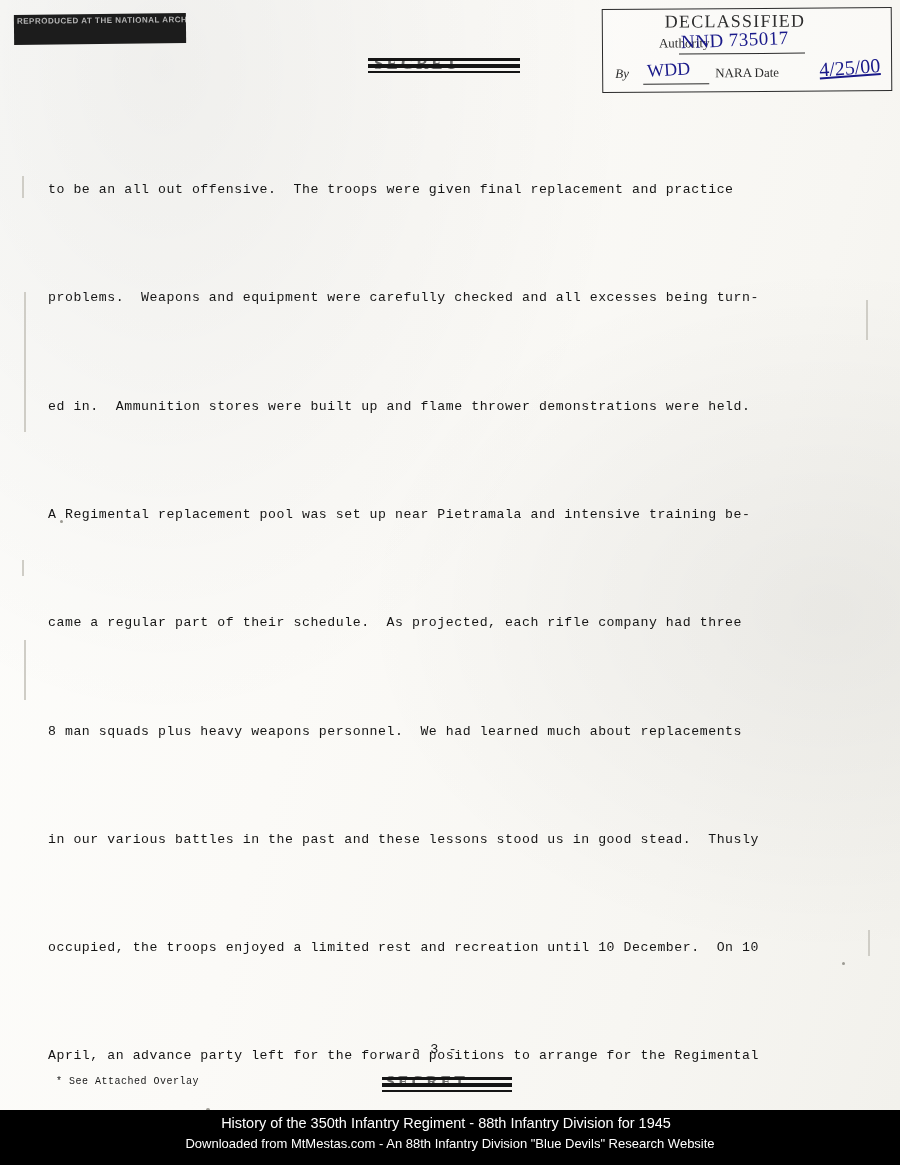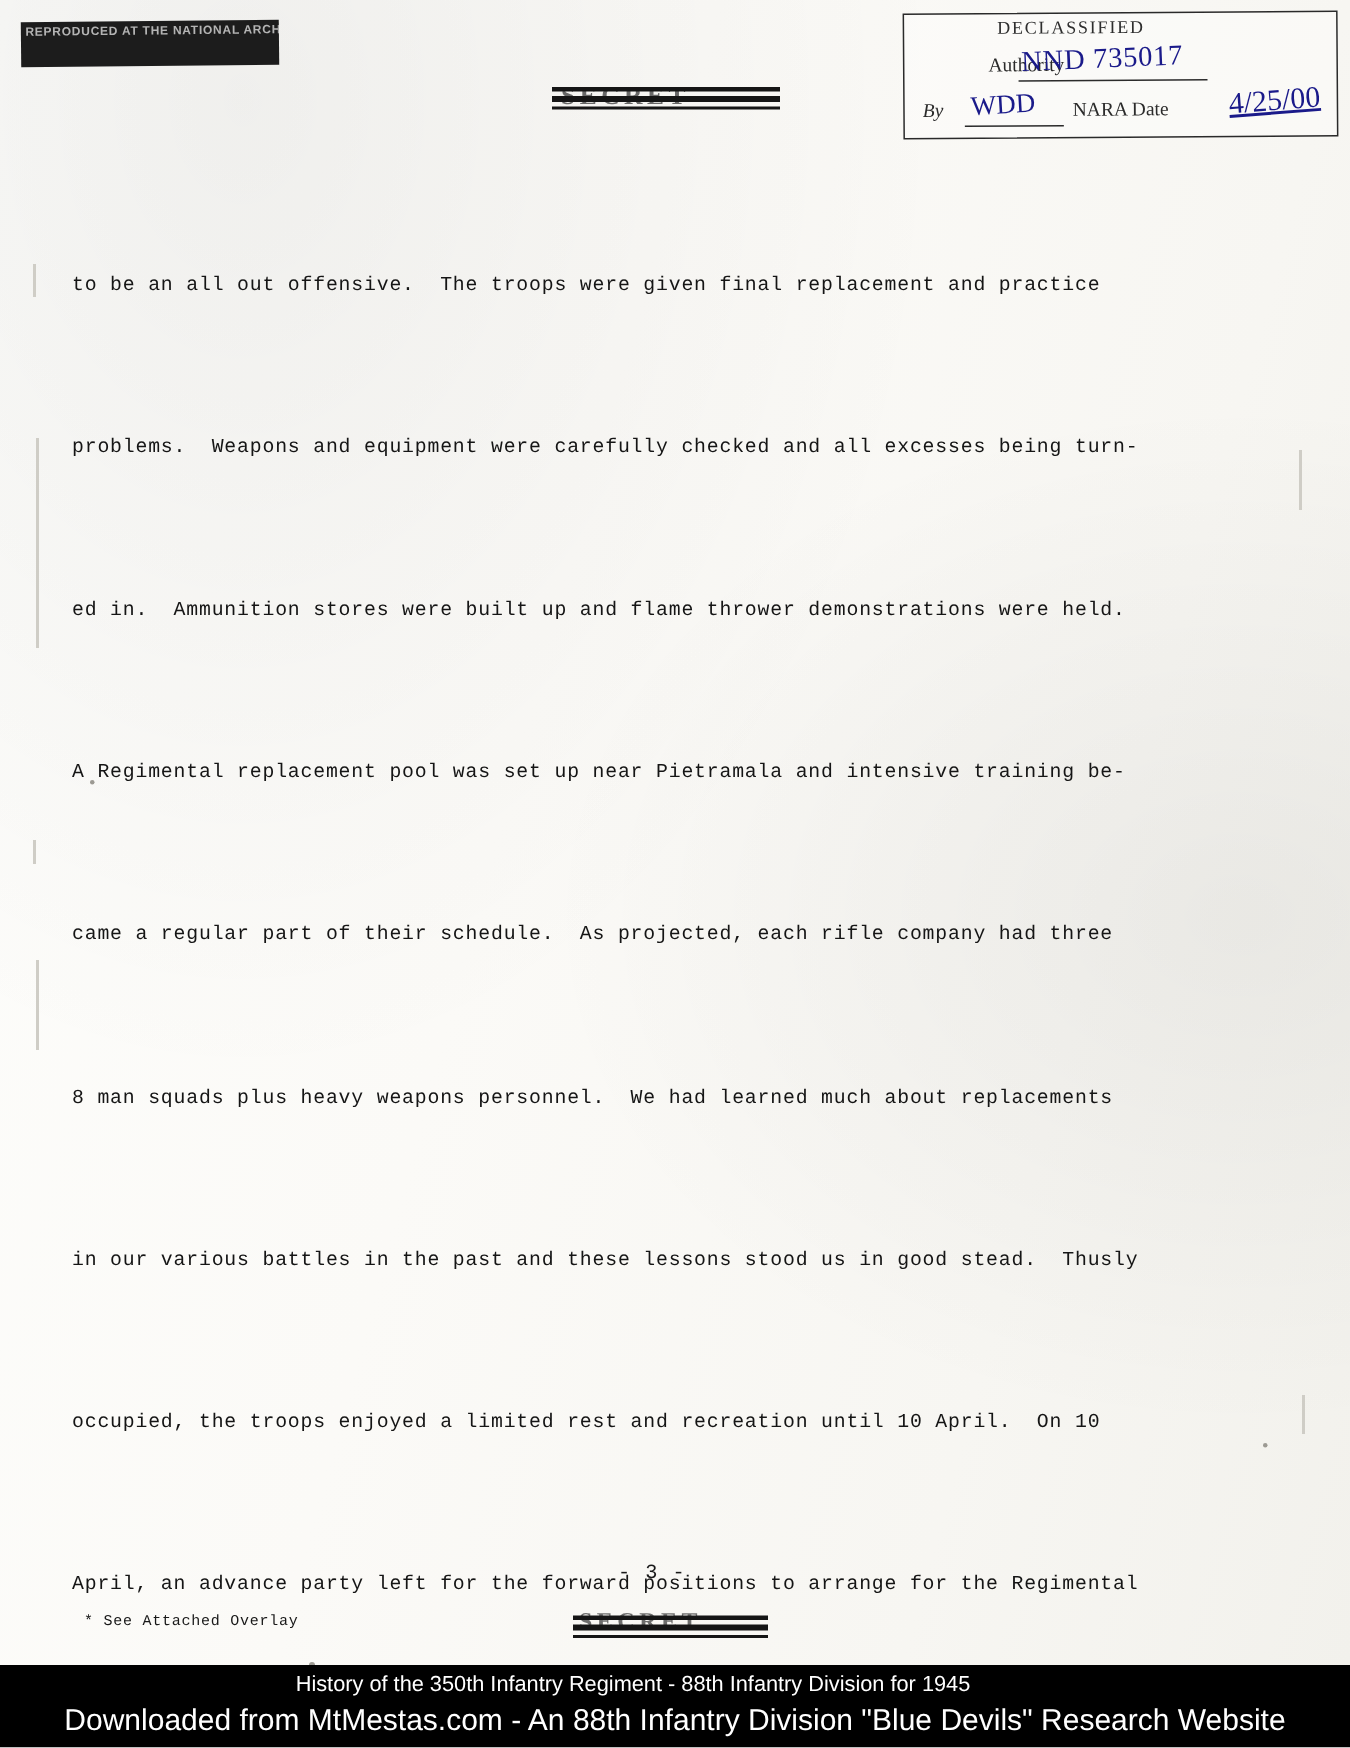--- a/index.html
+++ b/index.html
@@ -67,21 +67,21 @@
     height: 82px;
     border: 1.5px solid #2a2a2a;
     background: rgba(255,255,255,0.35);
     transform: rotate(-0.4deg);
   }
   #declass-box .dl-title {
     position: absolute;
     left: 62px;
     top: 2px;
     font-family: "Liberation Serif", serif;
-    font-size: 12px;
+    font-size: 18px;
     letter-spacing: 1.2px;
     color: #2e2e2e;
   }
   #declass-box .dl-row {
     position: absolute;
     font-family: "Liberation Serif", serif;
     font-size: 13px;
     color: #2b2b2b;
   }
   #declass-box .dl-label1 { left: 12px; top: 26px; margin-left: 44px; }
@@ -211,26 +211,27 @@
     background: #000000;
     color: #ffffff;
     text-align: center;
     font-family: "Liberation Sans", sans-serif;
   }
   #caption .cap1 {
     position: absolute;
     width: 844px;
     top: 5px;
     font-size: 14.5px;
+    padding-left: 24px;
   }
   #caption .cap2 {
     position: absolute;
     width: 900px;
     top: 26px;
-    font-size: 20px;
+    font-size: 13px;
   }
   
   .speck {
     position: absolute;
     background: #9c9a93;
     border-radius: 50%;
   }
 </style>
 </head>
 <body>
@@ -273,21 +274,21 @@
     </div>
 
     <div id="body-text">
       <div class="line">to be an all out offensive.  The troops were given final replacement and practice</div>
       <div class="line">problems.  Weapons and equipment were carefully checked and all excesses being turn-</div>
       <div class="line">ed in.  Ammunition stores were built up and flame thrower demonstrations were held.</div>
       <div class="line">A Regimental replacement pool was set up near Pietramala and intensive training be-</div>
       <div class="line">came a regular part of their schedule.  As projected, each rifle company had three</div>
       <div class="line">8 man squads plus heavy weapons personnel.  We had learned much about replacements</div>
       <div class="line">in our various battles in the past and these lessons stood us in good stead.  Thusly</div>
-      <div class="line">occupied, the troops enjoyed a limited rest and recreation until 10 April.  On 10</div>
+      <div class="line">occupied, the troops enjoyed a limited rest and recreation until 10 December.  On 10</div>
       <div class="line">April, an advance party left for the forward positions to arrange for the Regimental</div>
       
       
       
       
       
       
       
       
       

